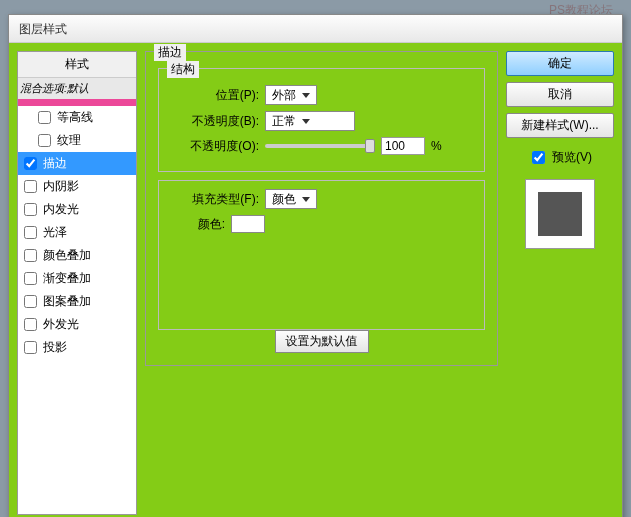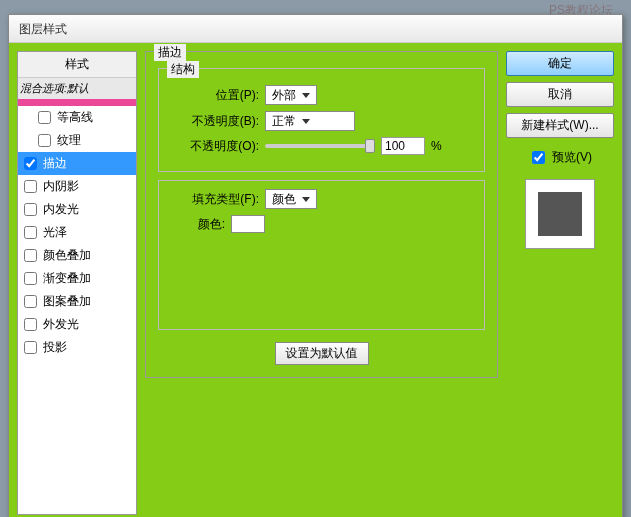--- a/index.html
+++ b/index.html
@@ -19,21 +19,21 @@
 .sub-fieldset { border: 1px solid #bbb; padding: 10px 12px; margin-top: 8px; position: relative; }
 .sub-title { position: absolute; top: -8px; left: 8px; background: #f0f0f0; padding: 0 4px; }
 .row { display: flex; align-items: center; margin: 6px 0; gap: 6px; }
 .row-label { width: 88px; text-align: right; }
 .slider { flex: 0 0 110px; height: 4px; background: #ccc; position: relative; border-radius: 2px; }
 .slider-thumb { position: absolute; top: -5px; width: 10px; height: 14px; background: #ddd; border: 1px solid #888; border-radius: 2px; }
 .num-input { width: 44px; height: 18px; border: 1px solid #999; padding: 1px 3px; background: #fff; }
 .dropdown { height: 20px; border: 1px solid #888; background: #fff; padding: 4px 6px; display: inline-flex; align-items: center; gap: 6px; cursor: pointer; }
 .dropdown-arrow { width: 0; height: 0; border-left: 4px solid transparent; border-right: 4px solid transparent; border-top: 5px solid #333; }
 .color-swatch { width: 34px; height: 18px; border: 1px solid #888; background: #fff; cursor: pointer; }
-.btn-row { display: flex; justify-content: center; gap: 16px; margin-top: 12px; }
+.btn-row { display: flex; justify-content: center; gap: 16px; }
 .btn { padding: 2px 10px; border: 1px solid #888; background: linear-gradient(#fdfdfd, #e5e5e5); cursor: pointer; min-width: 80px; text-align: center; }
 .right-panel { width: 108px; display: flex; flex-direction: column; gap: 6px; }
 .btn-primary { padding: 3px 8px; border: 1px solid #2a7ab0; background: linear-gradient(#cfeaff, #8fcfff); cursor: pointer; text-align: center; border-radius: 2px; }
 .btn-side { padding: 3px 8px; border: 1px solid #888; background: linear-gradient(#fdfdfd, #e5e5e5); cursor: pointer; text-align: center; border-radius: 2px; }
 .preview-check { display: flex; align-items: center; gap: 4px; margin-top: 4px; justify-content: center; }
 .preview-box { width: 70px; height: 70px; border: 1px solid #999; background: #fff; margin: 6px auto 0 auto; display: flex; align-items: center; justify-content: center; }
 .preview-inner { width: 44px; height: 44px; background: #555; }
 .watermark { position: absolute; top: 4px; right: 18px; color: rgba(128,70,70,0.45); font-size: 11px; text-align: right; line-height: 12px; pointer-events: none; }
 </style>
 </head>

